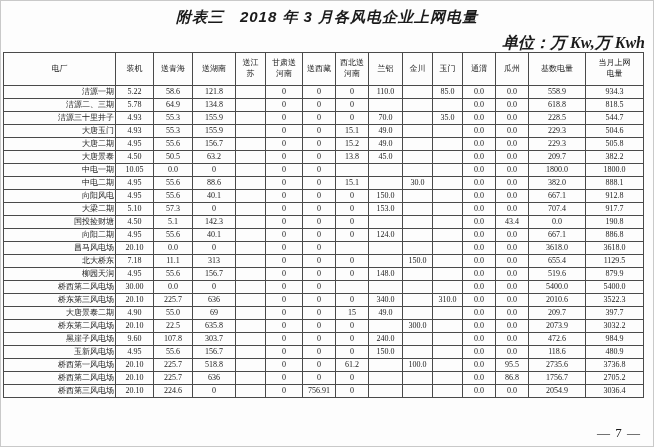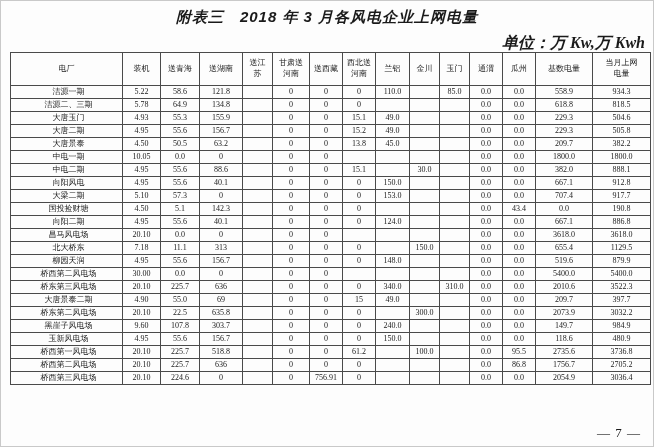--- a/index.html
+++ b/index.html
@@ -26,21 +26,21 @@
     letter-spacing:1px;
     font-style:italic;
   }
   .unit-label {
     position:absolute; top:33px; right:9px;
     font-size:16px;
     font-weight:bold;
     font-style:italic;
   }
   table.power-table {
-    position:absolute; top:52px; left:10px;
+    position:absolute; top:52px; left:3px;
     width:641px;
     border-collapse:collapse;
     table-layout:fixed;
     padding-left:10px;
   }
   .power-table th, .power-table td {
     border:1px solid #4a4a4a;
     overflow:hidden;
   }
   .power-table th {
@@ -56,21 +56,21 @@
   .power-table td {
     font-size:8px;
     height:13px;
     line-height:12px;
     padding:0 1px;
     text-align:center;
     white-space:nowrap;
     vertical-align:middle;
   }
   .power-table td.plant {
-    text-align:center;
+    text-align:right;
     padding-left:5px;
   }
   .page-num {
     position:absolute; top:425px; right:13px;
     font-size:13px;
     letter-spacing:1px;
   }
 </style>
 </head>
 <body>
@@ -151,20 +151,37 @@
         <td>0</td>
         <td></td>
         <td></td>
         <td></td>
         <td>0.0</td>
         <td>0.0</td>
         <td>618.8</td>
         <td>818.5</td>
       </tr>
       <tr>
+        <td class="plant">洁源三十里井子</td>
+        <td>4.93</td>
+        <td>55.3</td>
+        <td>155.9</td>
+        <td></td>
+        <td>0</td>
+        <td>0</td>
+        <td>0</td>
+        <td>70.0</td>
+        <td></td>
+        <td>35.0</td>
+        <td>0.0</td>
+        <td>0.0</td>
+        <td>228.5</td>
+        <td>544.7</td>
+      </tr>
+      <tr>
         <td class="plant">大唐玉门</td>
         <td>4.93</td>
         <td>55.3</td>
         <td>155.9</td>
         <td></td>
         <td>0</td>
         <td>0</td>
         <td>15.1</td>
         <td>49.0</td>
         <td></td>
@@ -436,21 +453,21 @@
         <td>303.7</td>
         <td></td>
         <td>0</td>
         <td>0</td>
         <td>0</td>
         <td>240.0</td>
         <td></td>
         <td></td>
         <td>0.0</td>
         <td>0.0</td>
-        <td>149.7</td>
+        <td>472.6</td>
         <td>984.9</td>
       </tr>
       <tr>
         <td class="plant">玉新风电场</td>
         <td>4.95</td>
         <td>55.6</td>
         <td>156.7</td>
         <td></td>
         <td>0</td>
         <td>0</td>

